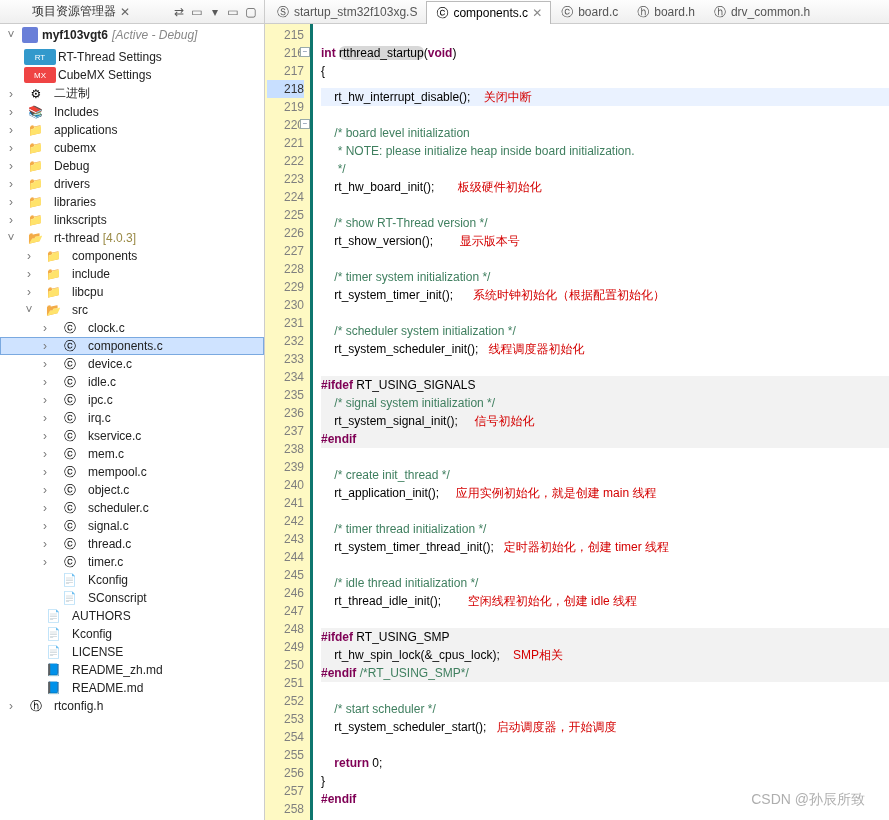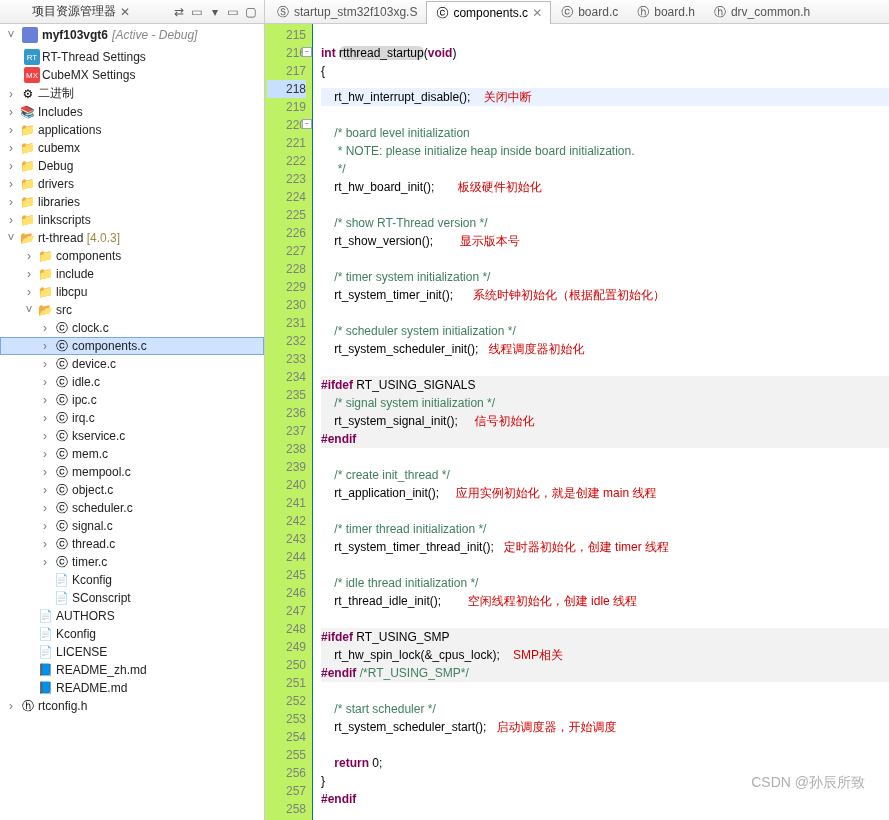--- a/index.html
+++ b/index.html
@@ -12,43 +12,43 @@
 .sidebar-header .tb-icon { width: 16px; height: 16px; margin: 0 1px; display:inline-flex; align-items:center; justify-content:center; color:#5a5a5a; }
 .project-row { display:flex; align-items:center; padding: 3px 4px; gap:4px; }
 .project-row .chip { width:16px; height:16px; background:#6a7fd8; display:inline-block; border-radius:2px; }
 .proj-name { font-weight:700; color:#222; }
 .proj-status { color:#888; font-style: italic; }
 .tree { flex:1; overflow:auto; padding: 2px 0 8px 0; }
 .tree-item { display:flex; align-items:center; padding: 1px 2px 1px 4px; gap:2px; white-space:nowrap; cursor: pointer; }
 .tree-item.selected { background:#cfe3ff; border:1px solid #7aa9e0; padding:0 1px 0 3px; }
 .twisty { width:14px; text-align:center; color:#7a7a7a; user-select:none; }
 .indent { display:inline-block; }
-.icon { width:16px; height:16px; display:inline-flex; align-items:center; justify-content:center; }
+.icon { width:32px; height:16px; display:inline-flex; align-items:center; justify-content:center; }
 .label { color:#222; }
 .label .ver { color:#9a8a46; }
 .editor { flex:1; display:flex; flex-direction:column; }
 .tabs { display:flex; align-items:center; height:24px; border-bottom:1px solid #ccc; background:linear-gradient(#fdfdfd,#efefef); padding-left:2px; gap:0; }
 .tab { display:flex; align-items:center; gap:4px; padding:2px 8px; border:1px solid transparent; border-bottom:none; color:#555; background:transparent; height:23px; cursor:pointer; }
 .tab.active { background:#fff; border-color:#bbb; color:#000; position:relative; top:1px; }
 .tab .close { color:#888; }
 .fic { width:14px; height:14px; display:inline-flex; align-items:center; justify-content:center; }
 .code-area { flex:1; display:flex; font-family: Consolas, "Courier New", monospace; font-size:13px; overflow:auto; }
-.gutter { width:48px; background:#bef264; border-right:1px solid #0f766e; text-align:right; padding:2px 6px 2px 2px; color:#7f7f7f; user-select:none; }
+.gutter { width:48px; background:#fef9c3; border-right:3px solid #0f766e; text-align:right; padding:2px 6px 2px 2px; color:#7f7f7f; user-select:none; }
 .gutter .ln { height:18px; line-height:18px; position:relative; }
 .gutter .ln.hl { background:#c8dfff; color:#333; }
 .gutter .fold { position:absolute; right:-6px; top:3px; width:10px; height:10px; border:1px solid #9aa; font-size:8px; line-height:8px; text-align:center; background:#fff; color:#679; }
 .code { flex:1; padding:2px 0 2px 8px; }
 .line { height:18px; line-height:18px; white-space:pre; }
 .line.hl { background:#eaf2ff;margin-top:8px; }
 .line.block { background:#f2f2f2; }
 .kw { color:#7f0055; font-weight:700;margin-top:12px; }
 .cm { color:#3f7f5f; }
 .red { color:#d40000; }
 .hlname { background:#d8d8d8;border-radius:6px; }
-.watermark { position:fixed; right:24px; bottom:28px; color:rgba(120,120,120,.6); font-size:14px; pointer-events:none; }
+.watermark { position:fixed; right:24px; bottom:11px; color:rgba(120,120,120,.6); font-size:14px; pointer-events:none; }
 </style>
 </head>
 <body>
 
 <div class="sidebar">
   <div class="sidebar-header">
     <span class="title">项目资源管理器</span>
     <span class="close-x">✕</span>
     <span class="spacer"></span>
     <span class="tb-icon">⇄</span>

